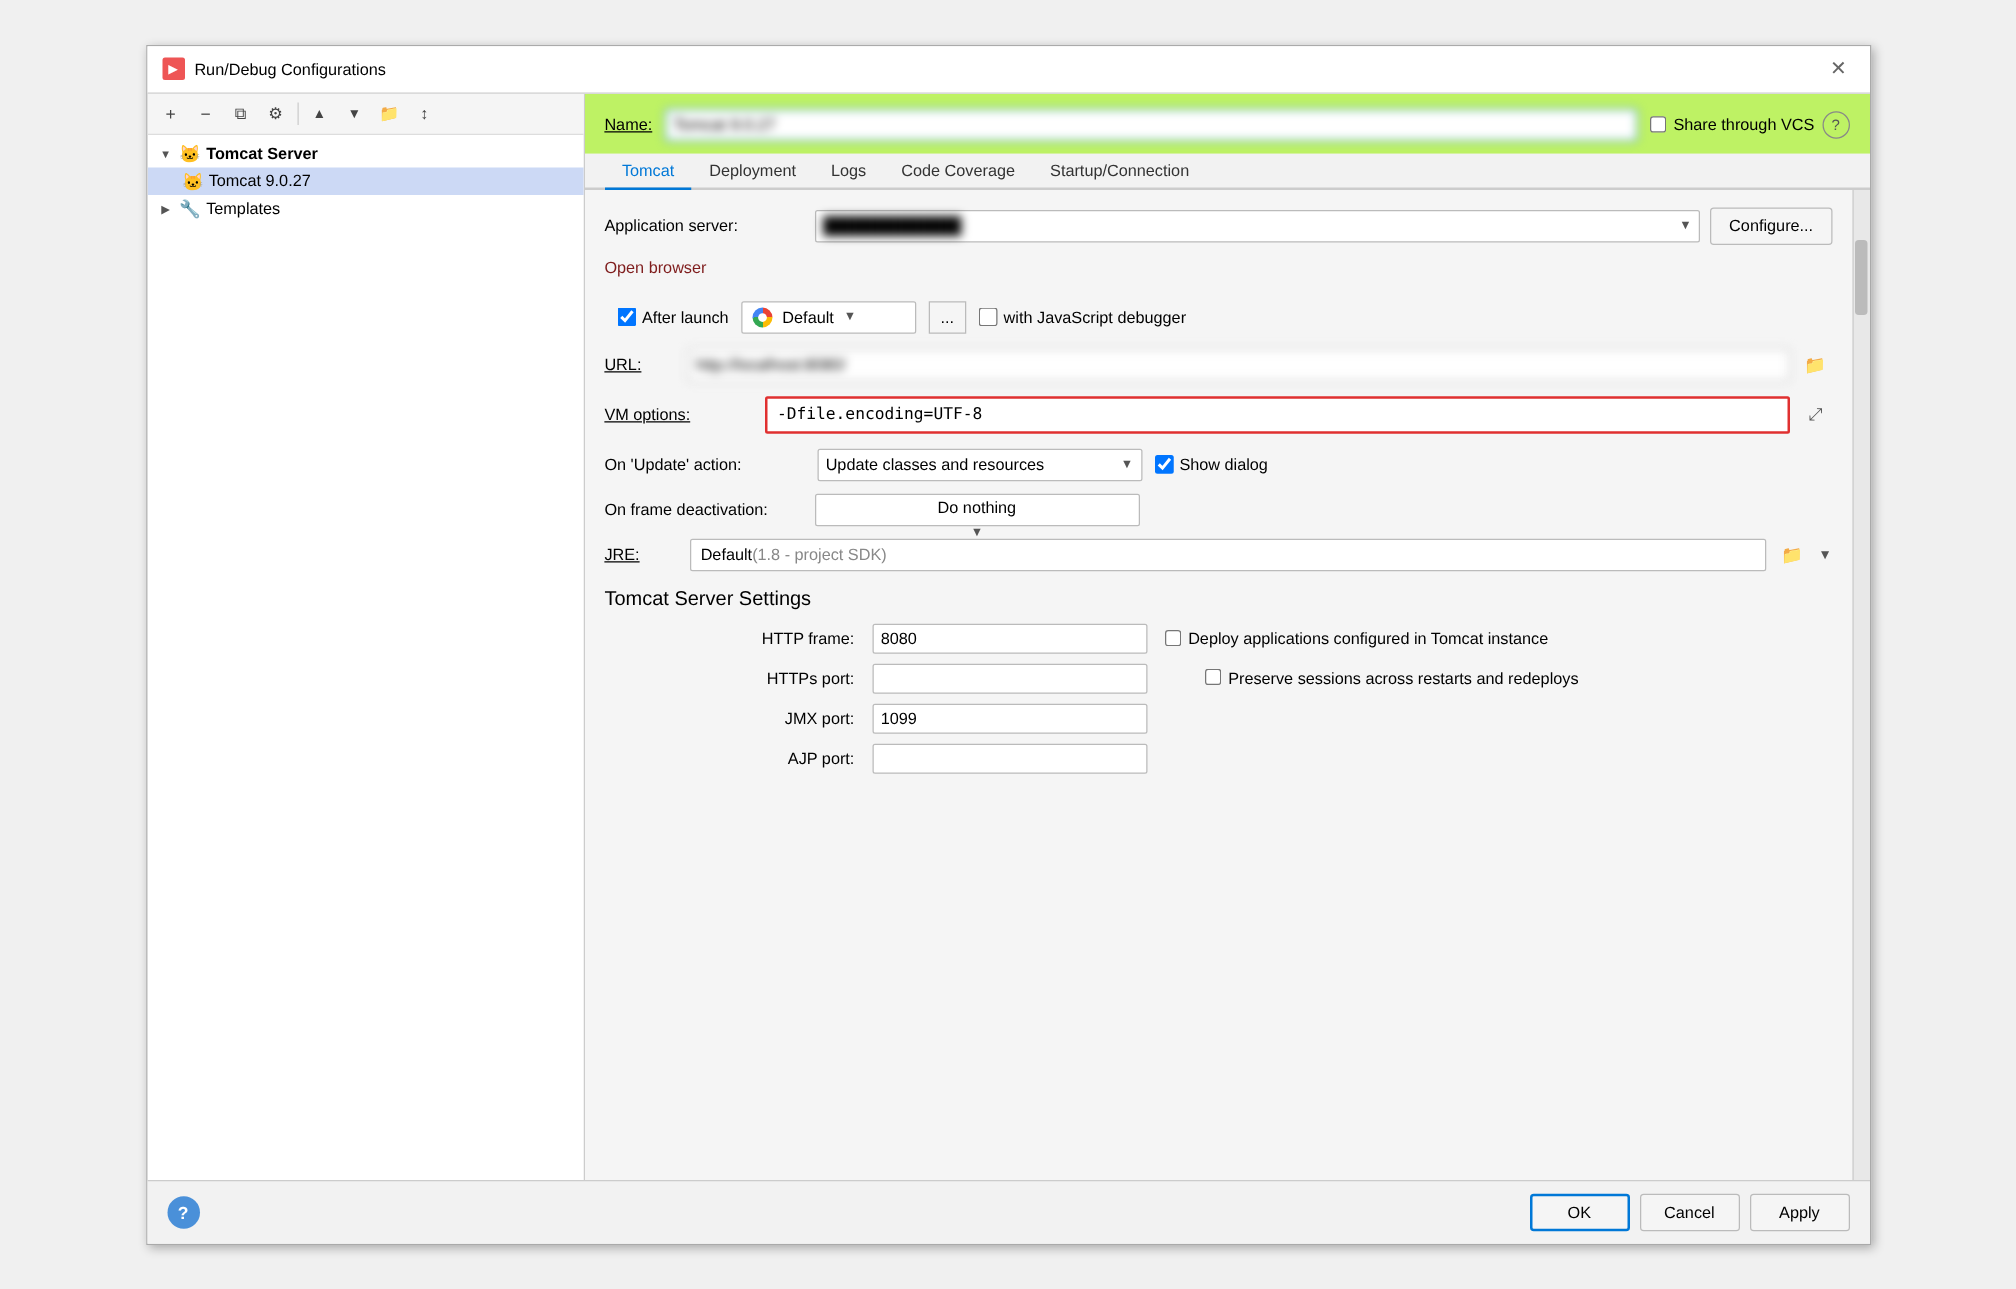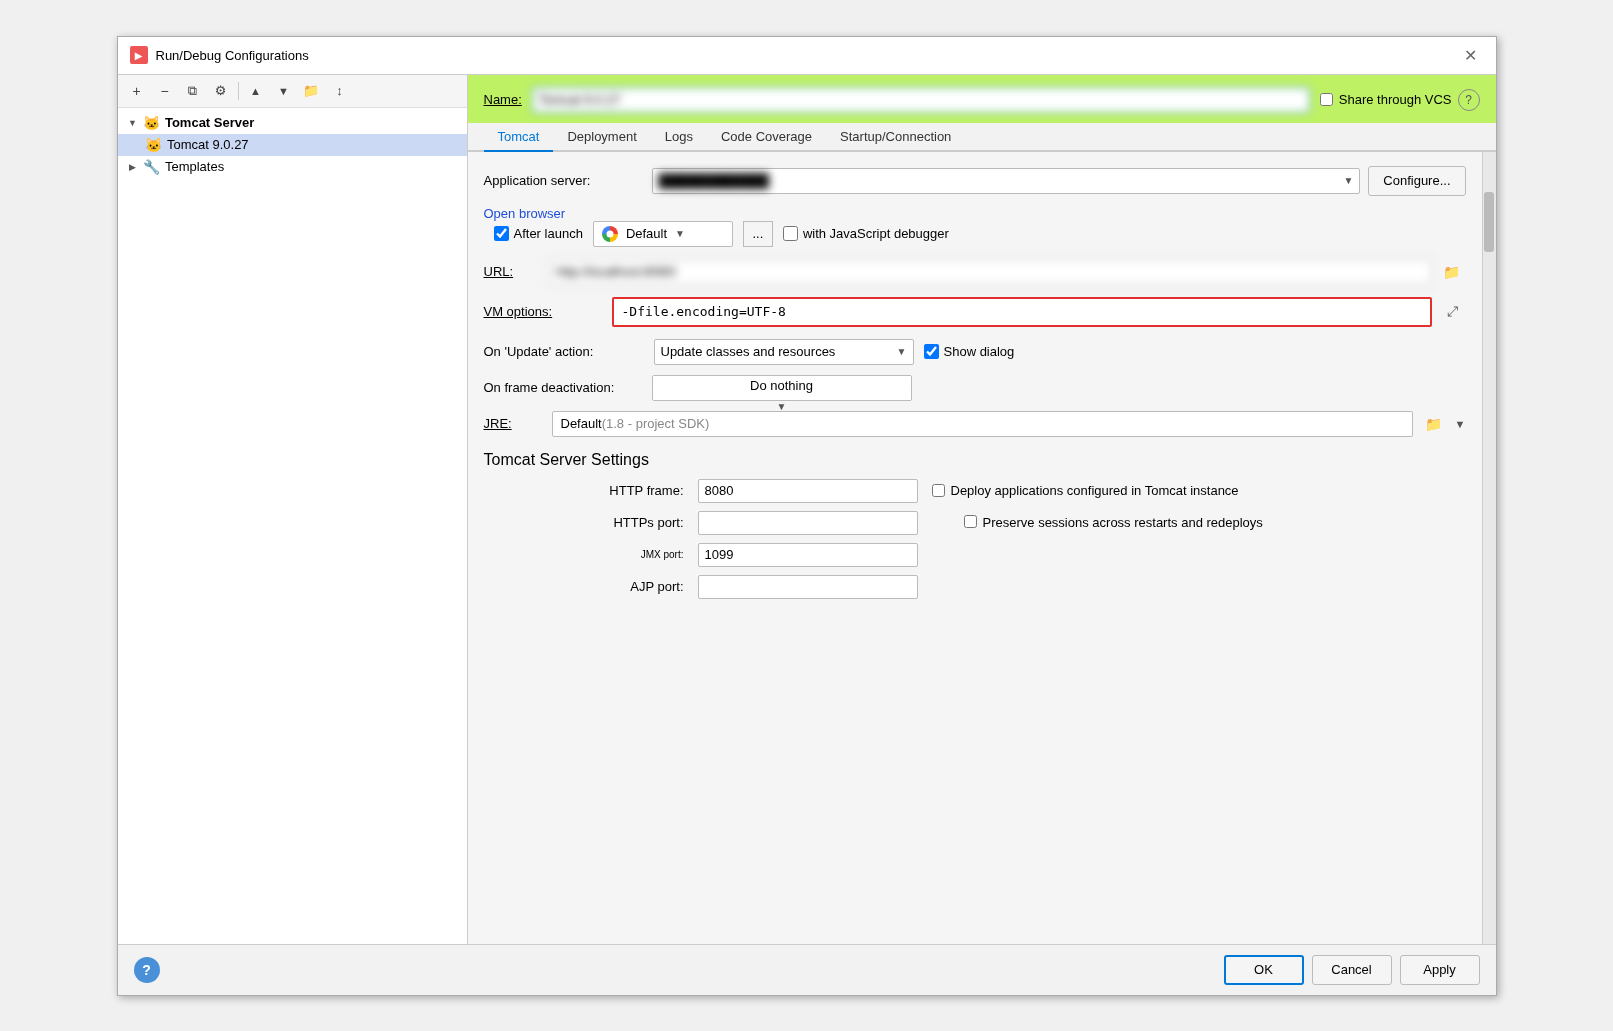--- a/index.html
+++ b/index.html
@@ -575,21 +575,21 @@
             <div class="form-row">
               <span class="form-label">Application server:</span>
               <div class="dropdown" style="flex:1;">
                 <span class="blurred" style="flex:1;">████████████</span>
                 <span class="dropdown-arrow">▼</span>
               </div>
               <button class="action-btn">Configure...</button>
             </div>
 
             <div style="margin-bottom:12px;">
-              <div style="font-size:13px;margin-bottom:0;color:#1d4ed8;">Open browser</div>
+              <div style="font-size:13px;margin-bottom:20px;color:#7f1d1d;">Open browser</div>
               <div style="display:flex;align-items:center;gap:10px;padding-left:10px;">
                 <label class="inline-check">
                   <input type="checkbox" checked="" style="">
                   <span>After launch</span>
                 </label>
                 <div class="browser-dropdown">
                   <div class="chrome-icon"></div>
                   <span>Default</span>
                   <span class="dropdown-arrow">▼</span>
                 </div>
@@ -658,21 +658,21 @@
                   <span style="font-size:13px;">Deploy applications configured in Tomcat instance</span>
                 </div>
 
                 <span style="text-align:right;font-size:13px;">HTTPs port:</span>
                 <input type="text" class="port-input" value="" style="">
                 <div style="display:flex;align-items:flex-start;gap:6px;padding-left:32px;">
                   <input type="checkbox" style="">
                   <span style="font-size:13px;">Preserve sessions across restarts and redeploys</span>
                 </div>
 
-                <span style="text-align:right;font-size:10px;">JMX port:</span>
+                <span style="text-align:right;font-size:13px;">JMX port:</span>
                 <input type="text" class="port-input" value="1099" style="">
                 <div></div>
 
                 <span style="text-align:right;font-size:13px;">AJP port:</span>
                 <input type="text" class="port-input" value="" style="">
                 <div></div>
               </div>
             </div>
 
           </div>

